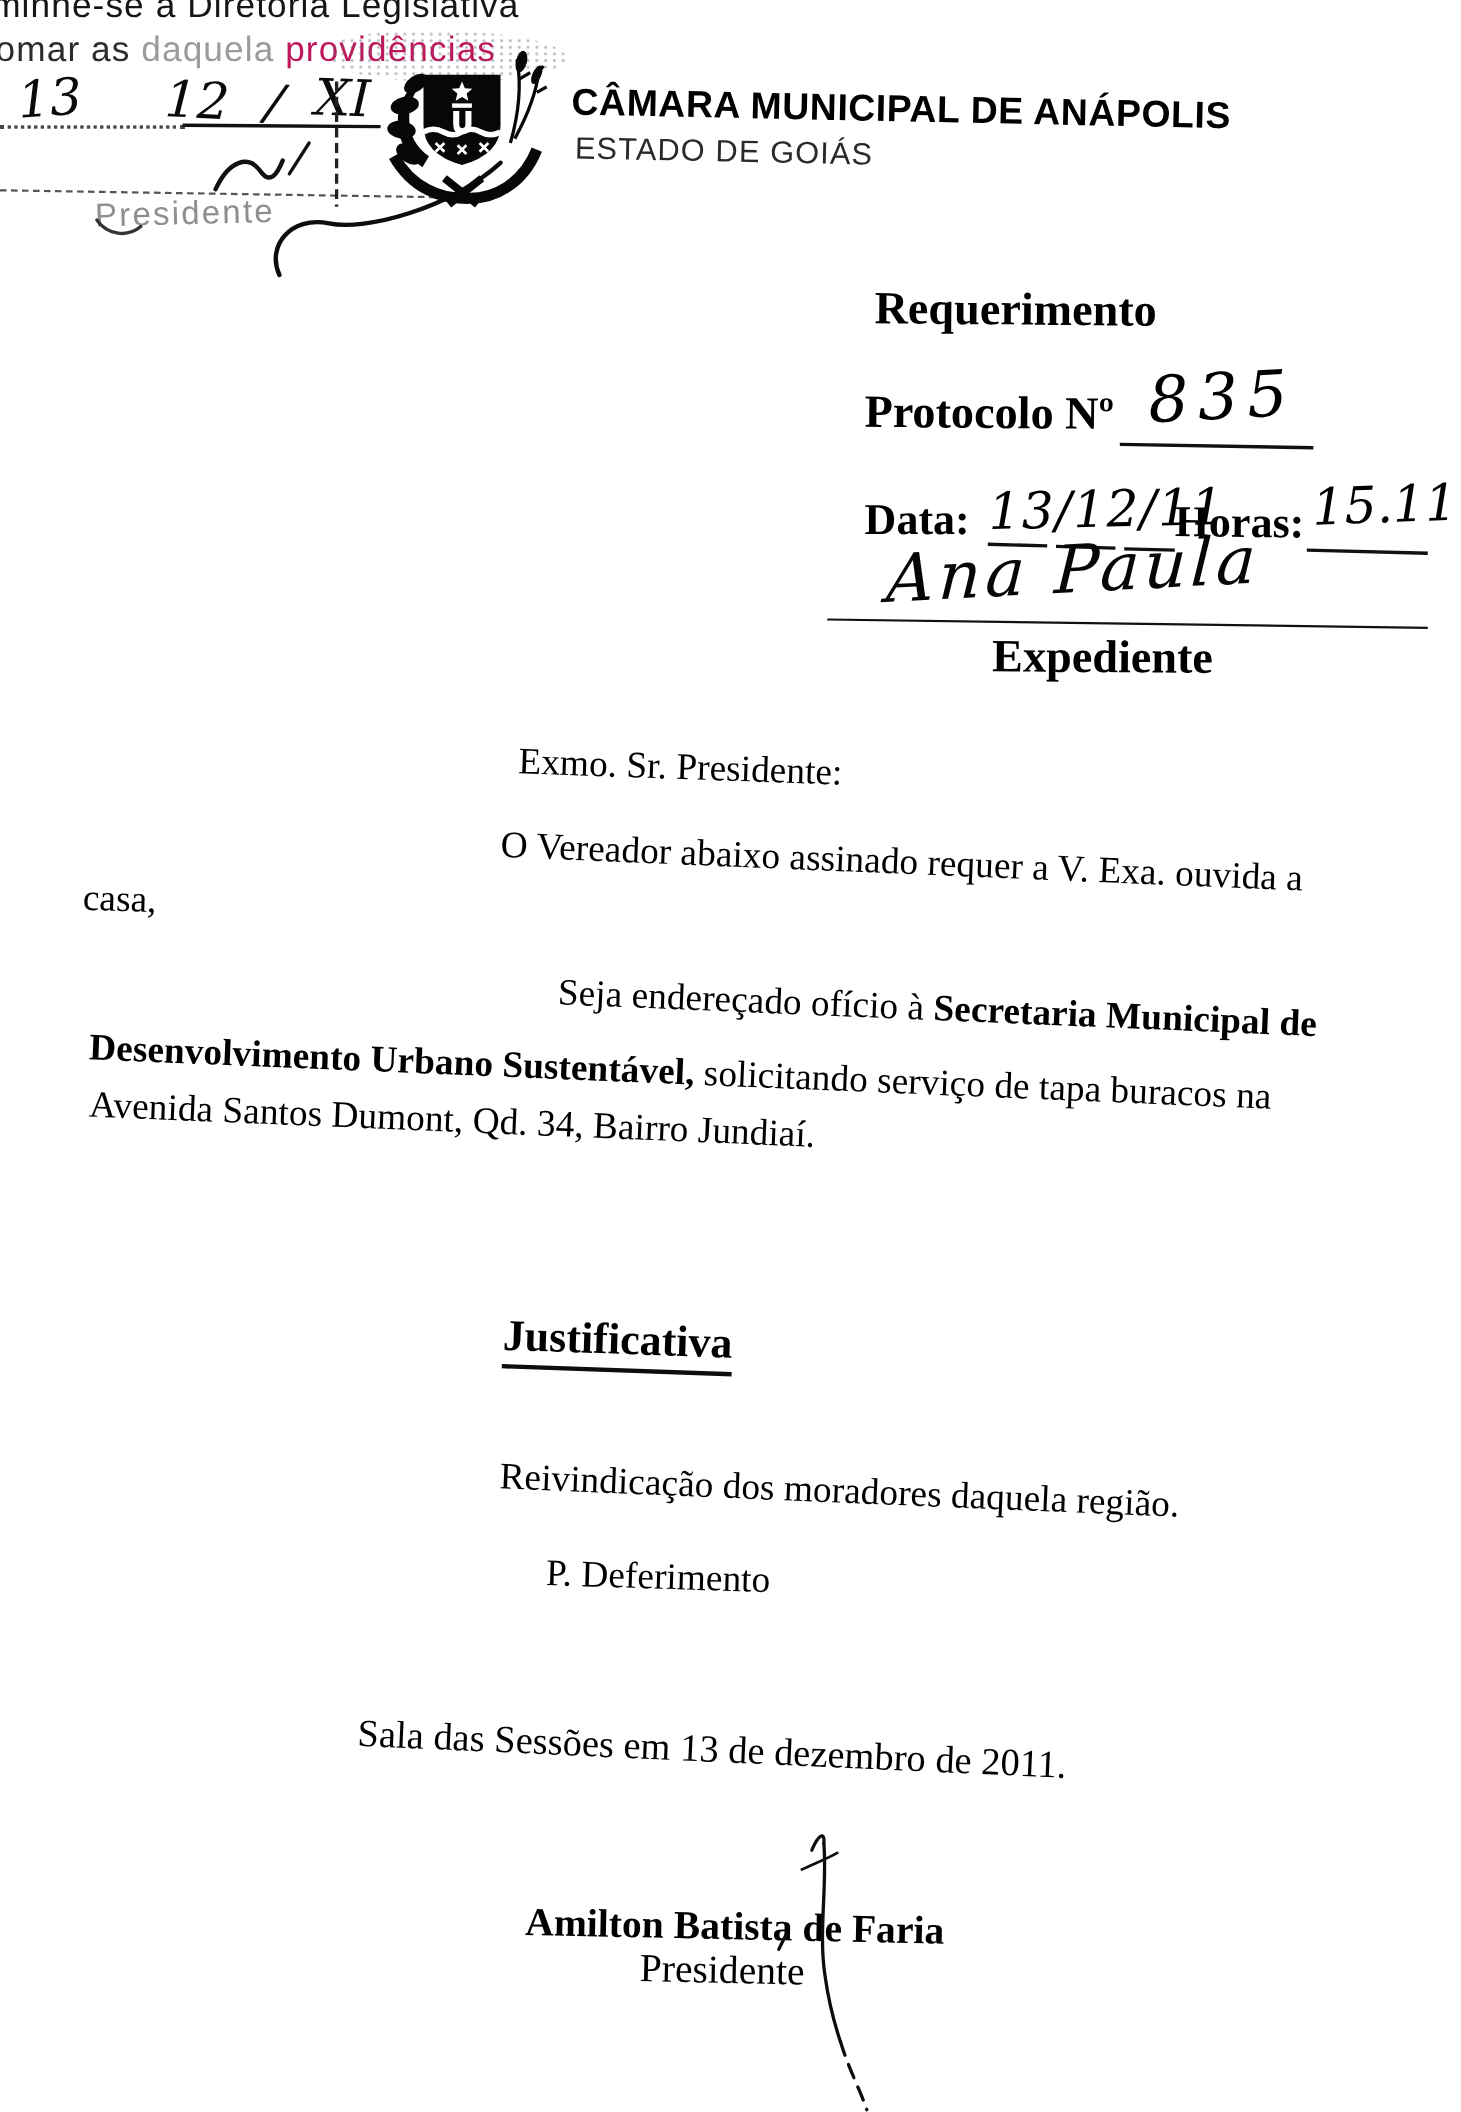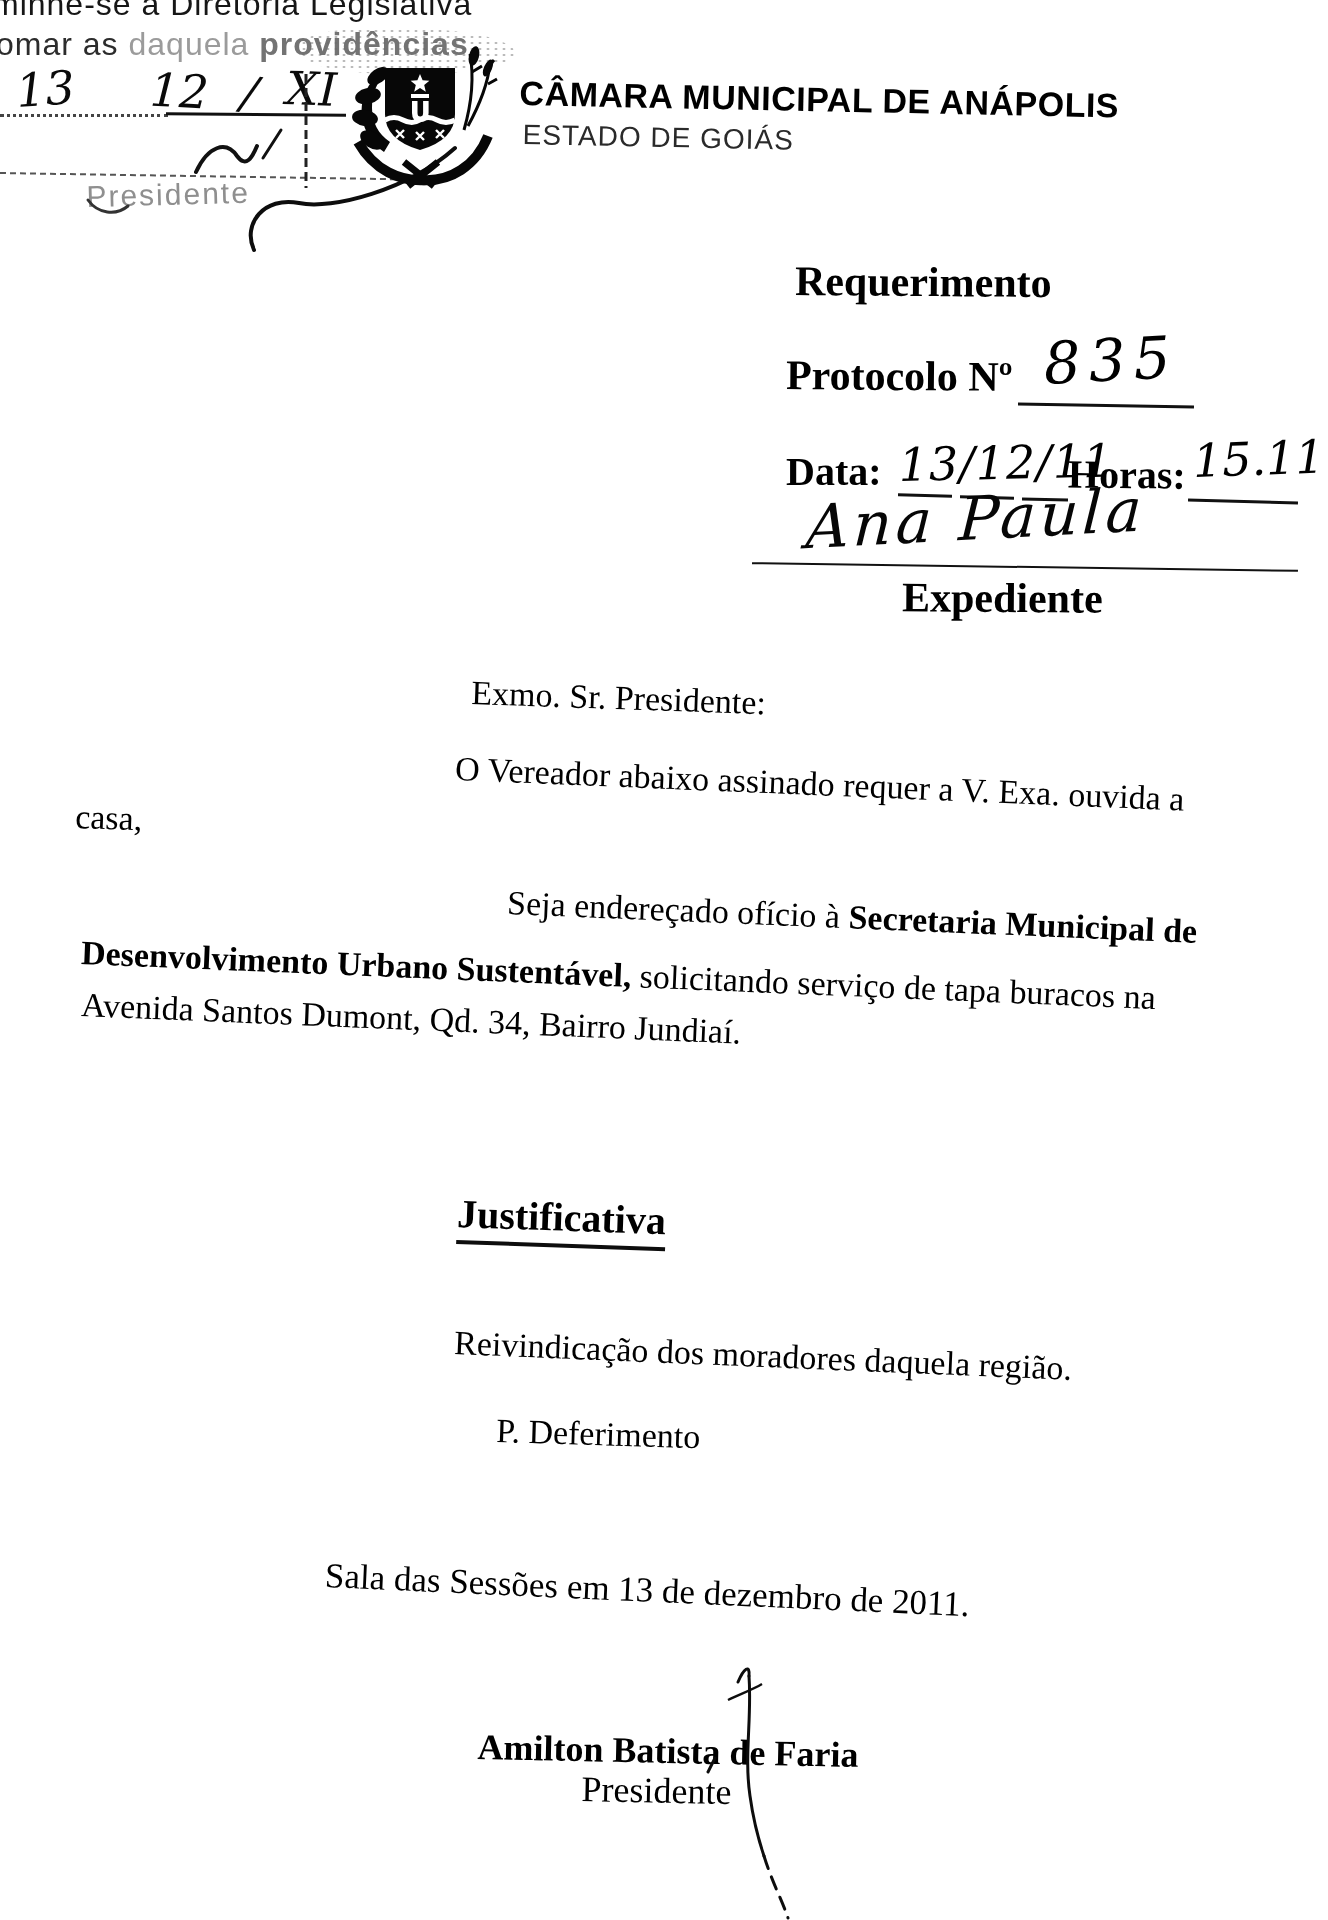--- a/index.html
+++ b/index.html
@@ -59,21 +59,21 @@
 
   .smudge { left:300px; top:28px; width:215px; height:46px;
             background-image:radial-gradient(#6a6a6a 1.2px, transparent 1.8px);
             background-size:8px 6px; opacity:0.45; border-radius:40% 60% 50% 50%; }
 </style>
 </head>
 <body>
 
 <div class="abs sans stamp-l1 nowrap">minhe-se a Diretoria Legislativa</div>
 <div class="abs sans stamp-l2 nowrap">
-  <span style="color:#2c2c2c;">omar as </span><span style="color:#9b9b9b;">daquela </span><span style="color:#737373;font-weight:bold;">providências</span>
+  <span style="color:#2c2c2c;">omar as </span><span style="color:#9b9b9b;">daquela </span><span style="color:#be185d;">providências</span>
 </div>
 <div class="abs smudge"></div>
 
 <span class="abs hand stamp-hand" style="left:16px; top:62px; transform:rotate(-4deg);">13</span>
 <span class="abs hand stamp-hand" style="left:150px; top:64px; transform:rotate(3deg);">12</span>
 <span class="abs hand stamp-hand" style="left:242px; top:66px; transform:rotate(8deg);">/</span>
 <span class="abs hand stamp-hand" style="left:286px; top:62px; transform:rotate(2deg);">XI</span>
 
 <div class="abs dotted" style="left:0; top:114px; width:168px;"></div>
 <div class="rule" style="left:166px; top:113px; width:180px; height:3px; transform:rotate(0.4deg);"></div>

